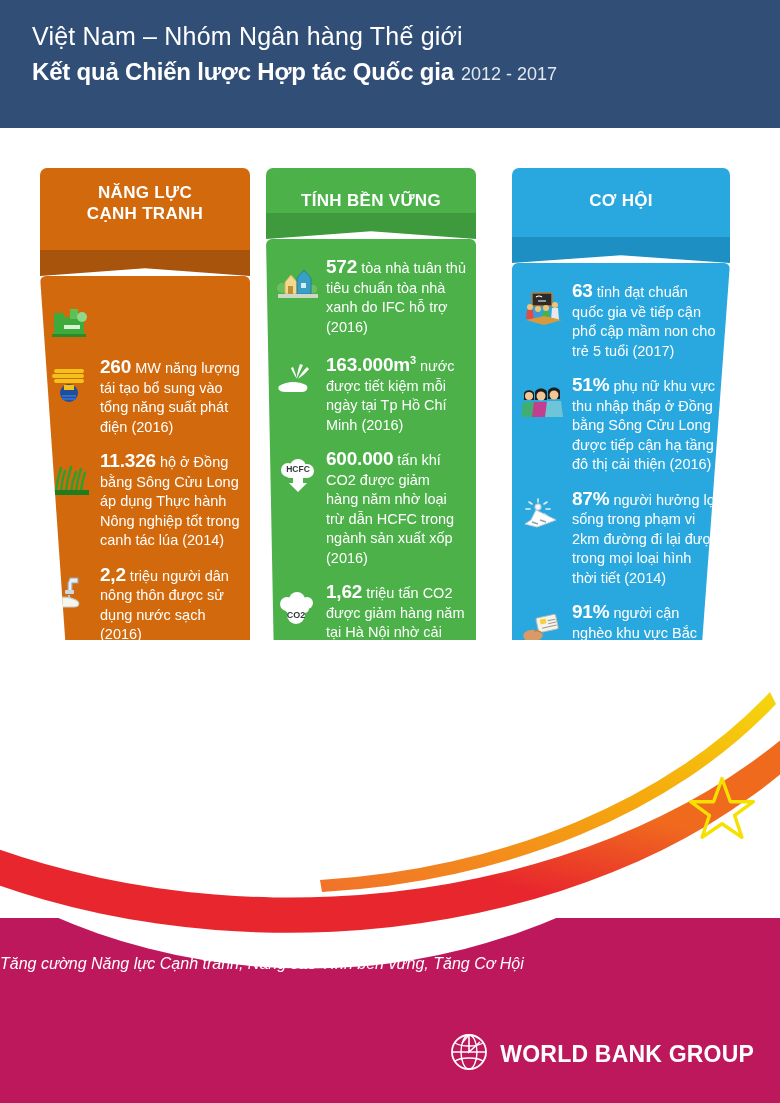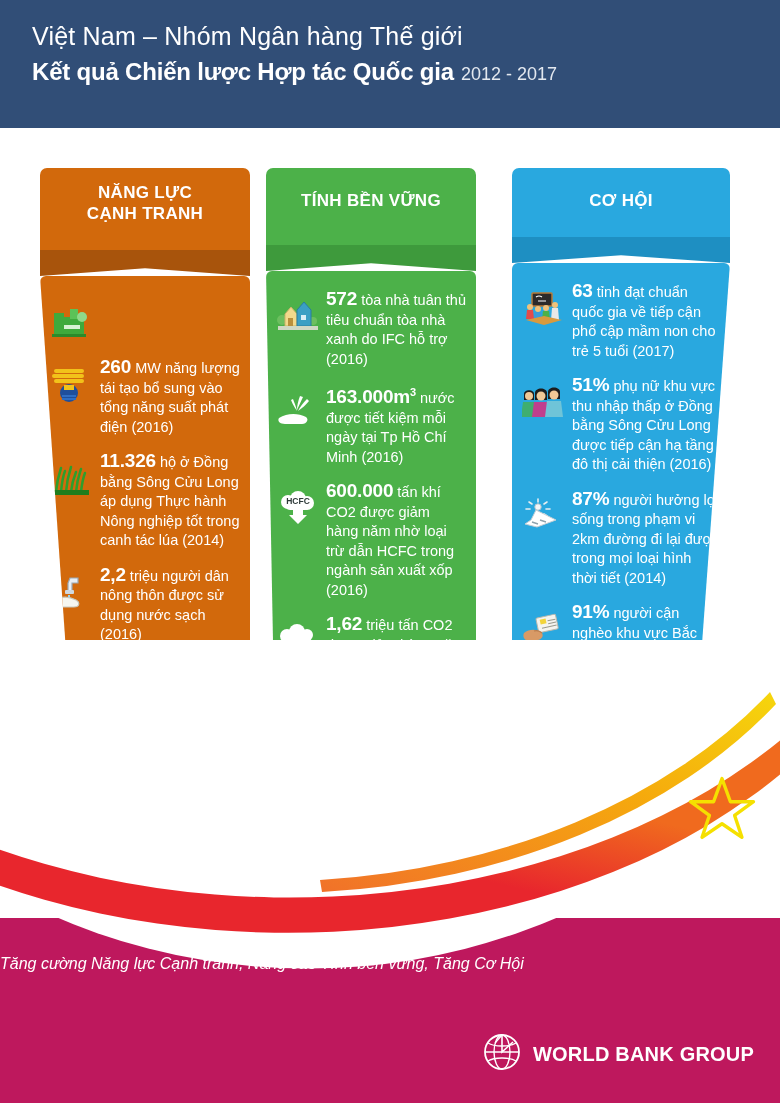--- a/index.html
+++ b/index.html
@@ -89,21 +89,21 @@
   
   #tagline{
     position:absolute;left:0;top:955px;width:780px;text-align:left;
     color:#ffffff;font-size:16px;font-style:italic;
   }
   #wb-logo{
     position:absolute;right:26px;top:1032px;
     display:flex;align-items:center;gap:11px;
   }
   #wb-logo .wbtext{
-    color:#ffffff;font-size:20px;font-weight:bold;letter-spacing:.2px;
+    color:#ffffff;font-size:23px;font-weight:bold;letter-spacing:.2px;
     white-space:nowrap;
   }
 </style>
 </head>
 <body>
 
 <div id="page">
 
   <div id="header">
     <div class="sub">Việt Nam – Nhóm Ngân hàng Thế giới</div>
@@ -232,21 +232,21 @@
           </div>
           <div class="txt">
             <b>98%</b><span> hộ dân được tiếp cận tới nguồn điện lưới đảm bảo và giá rẻ (2014)</span>
           </div>
         </div>
 
       </div>
     </div>
 
     <div class="col" id="col-sust">
-      <div class="col-head" style="padding-top:22px;padding-bottom:34px;">
+      <div class="col-head" style="padding-top:22px;padding-bottom:2px;">
         <div>TÍNH BỀN VỮNG</div>
         <div class="fold" style="clip-path:polygon(0 0,100% 0,100% 100%,50% 70%,0 100%);"></div>
       </div>
       <div class="col-body" style="clip-path:polygon(0 0,100% 0,100% 100%,6% 100%);">
 
         <div class="stat">
           <div class="ico">
             <svg width="44" height="40" viewBox="0 0 44 40">
               <circle cx="6" cy="22" r="5" fill="#6cbf5f"></circle>
               <circle cx="37" cy="23" r="4" fill="#6cbf5f"></circle>

